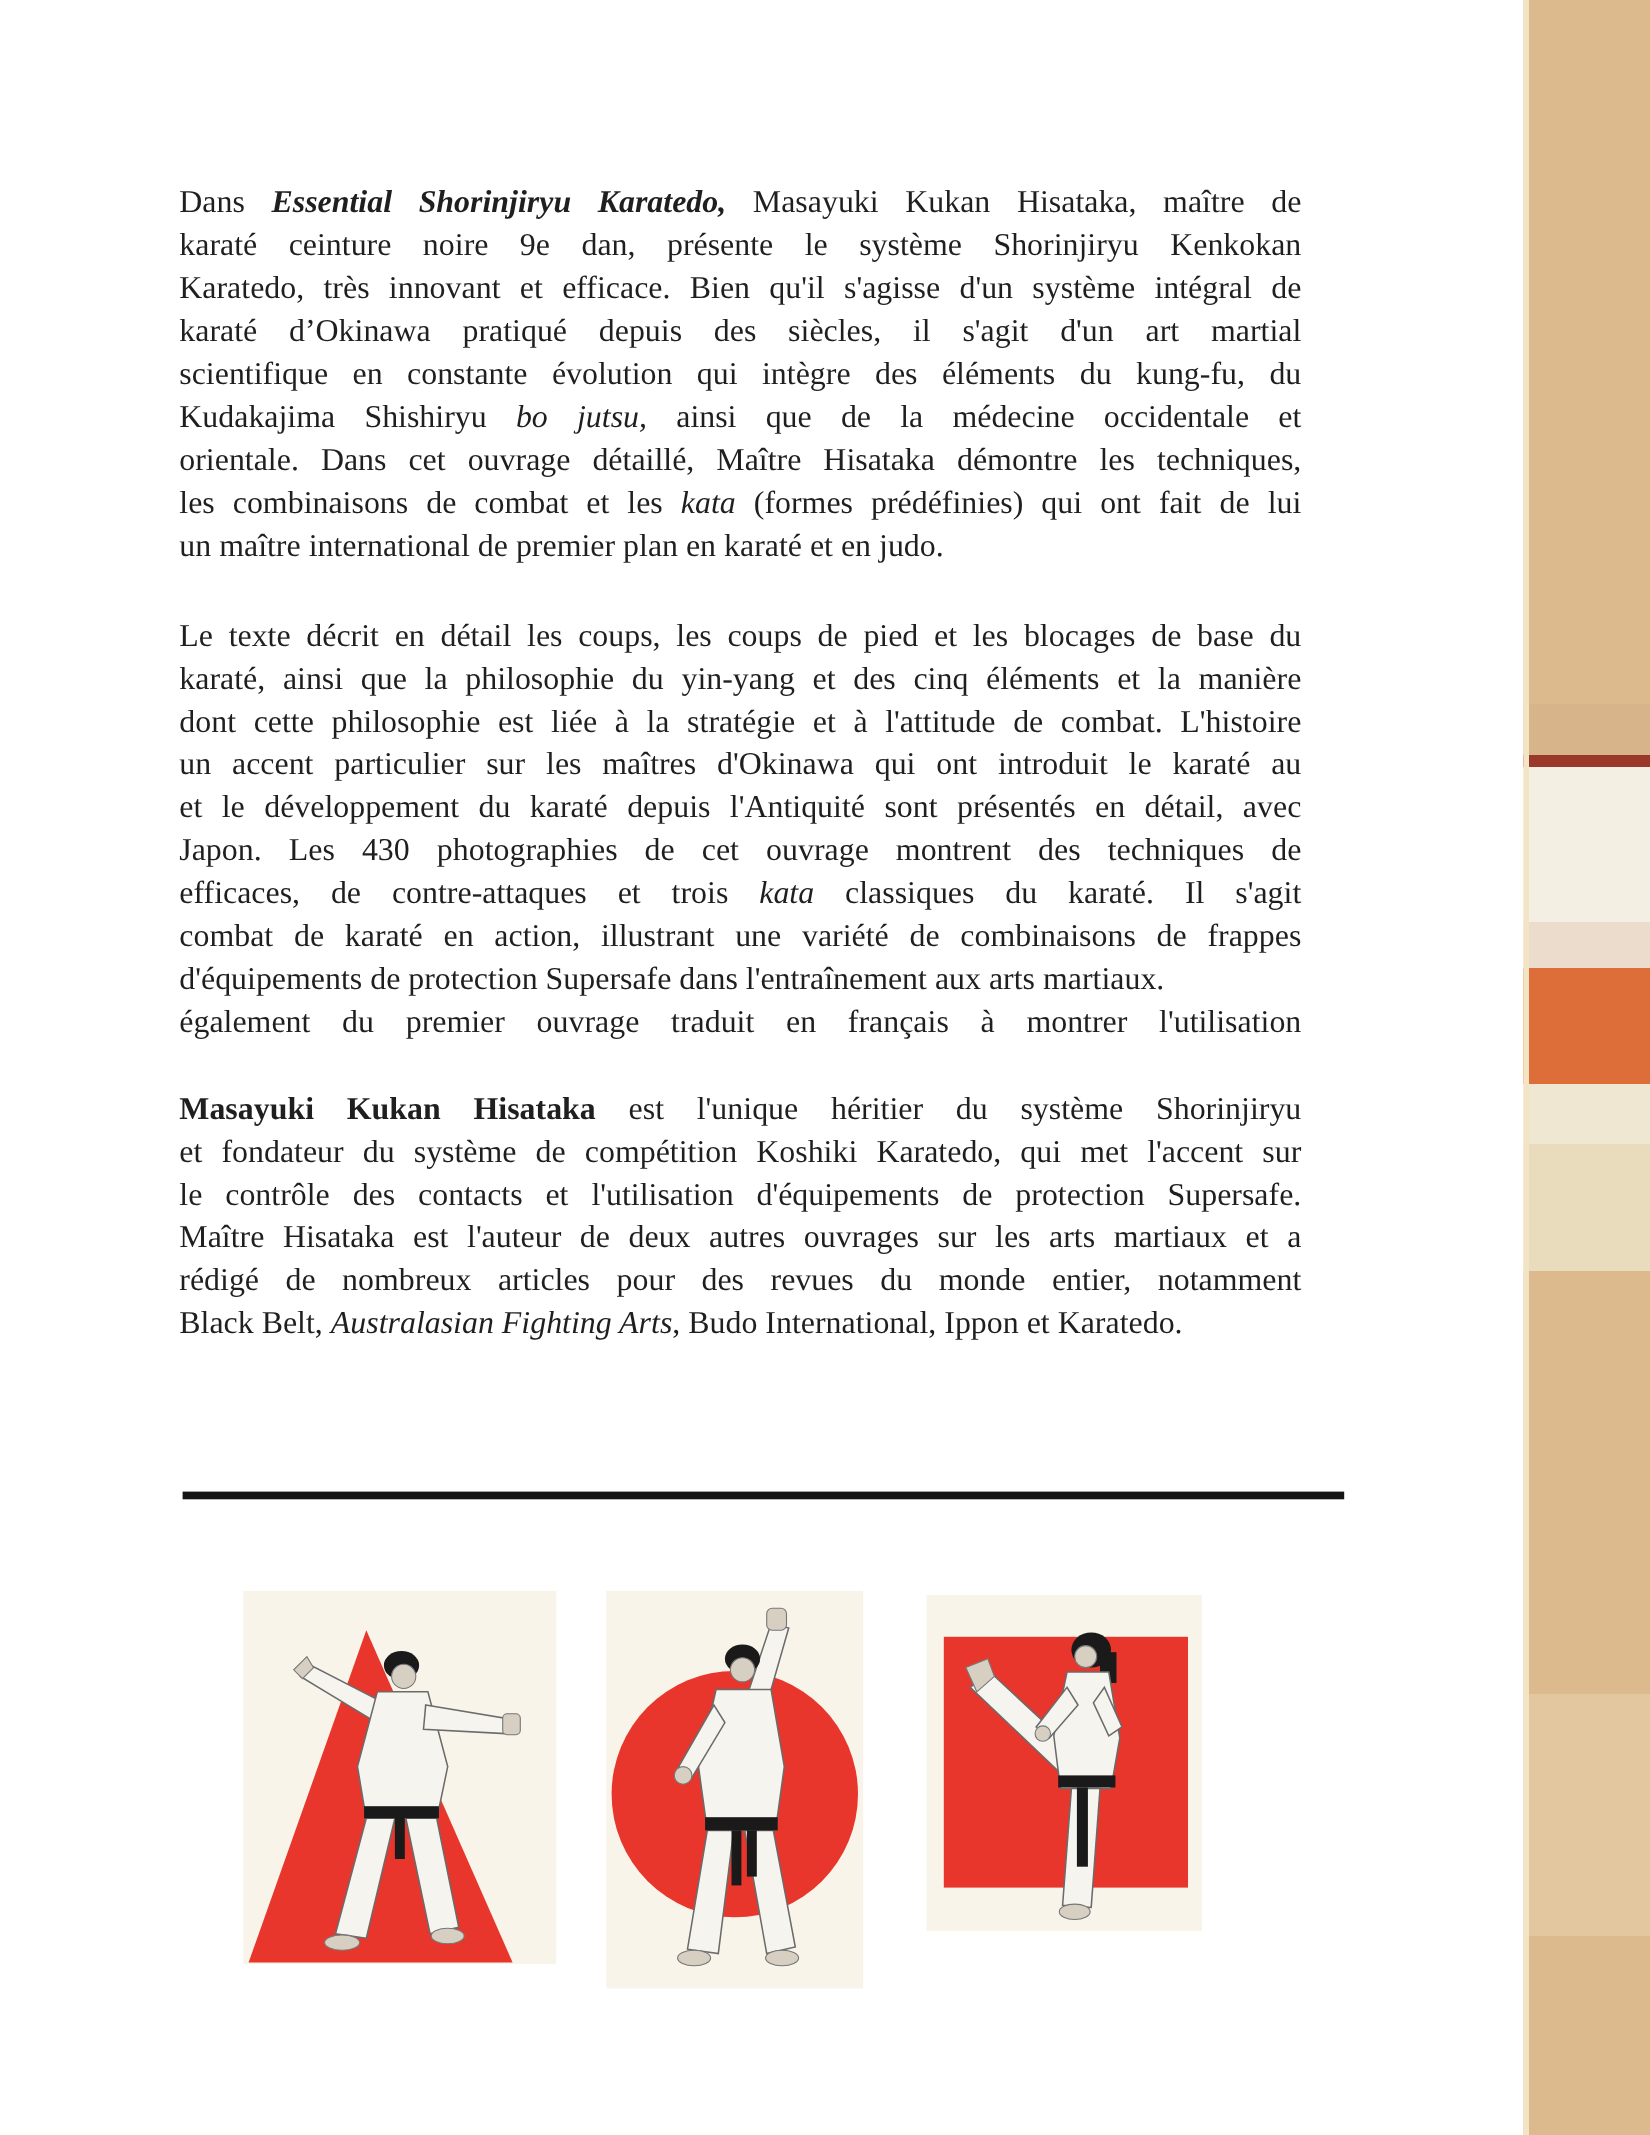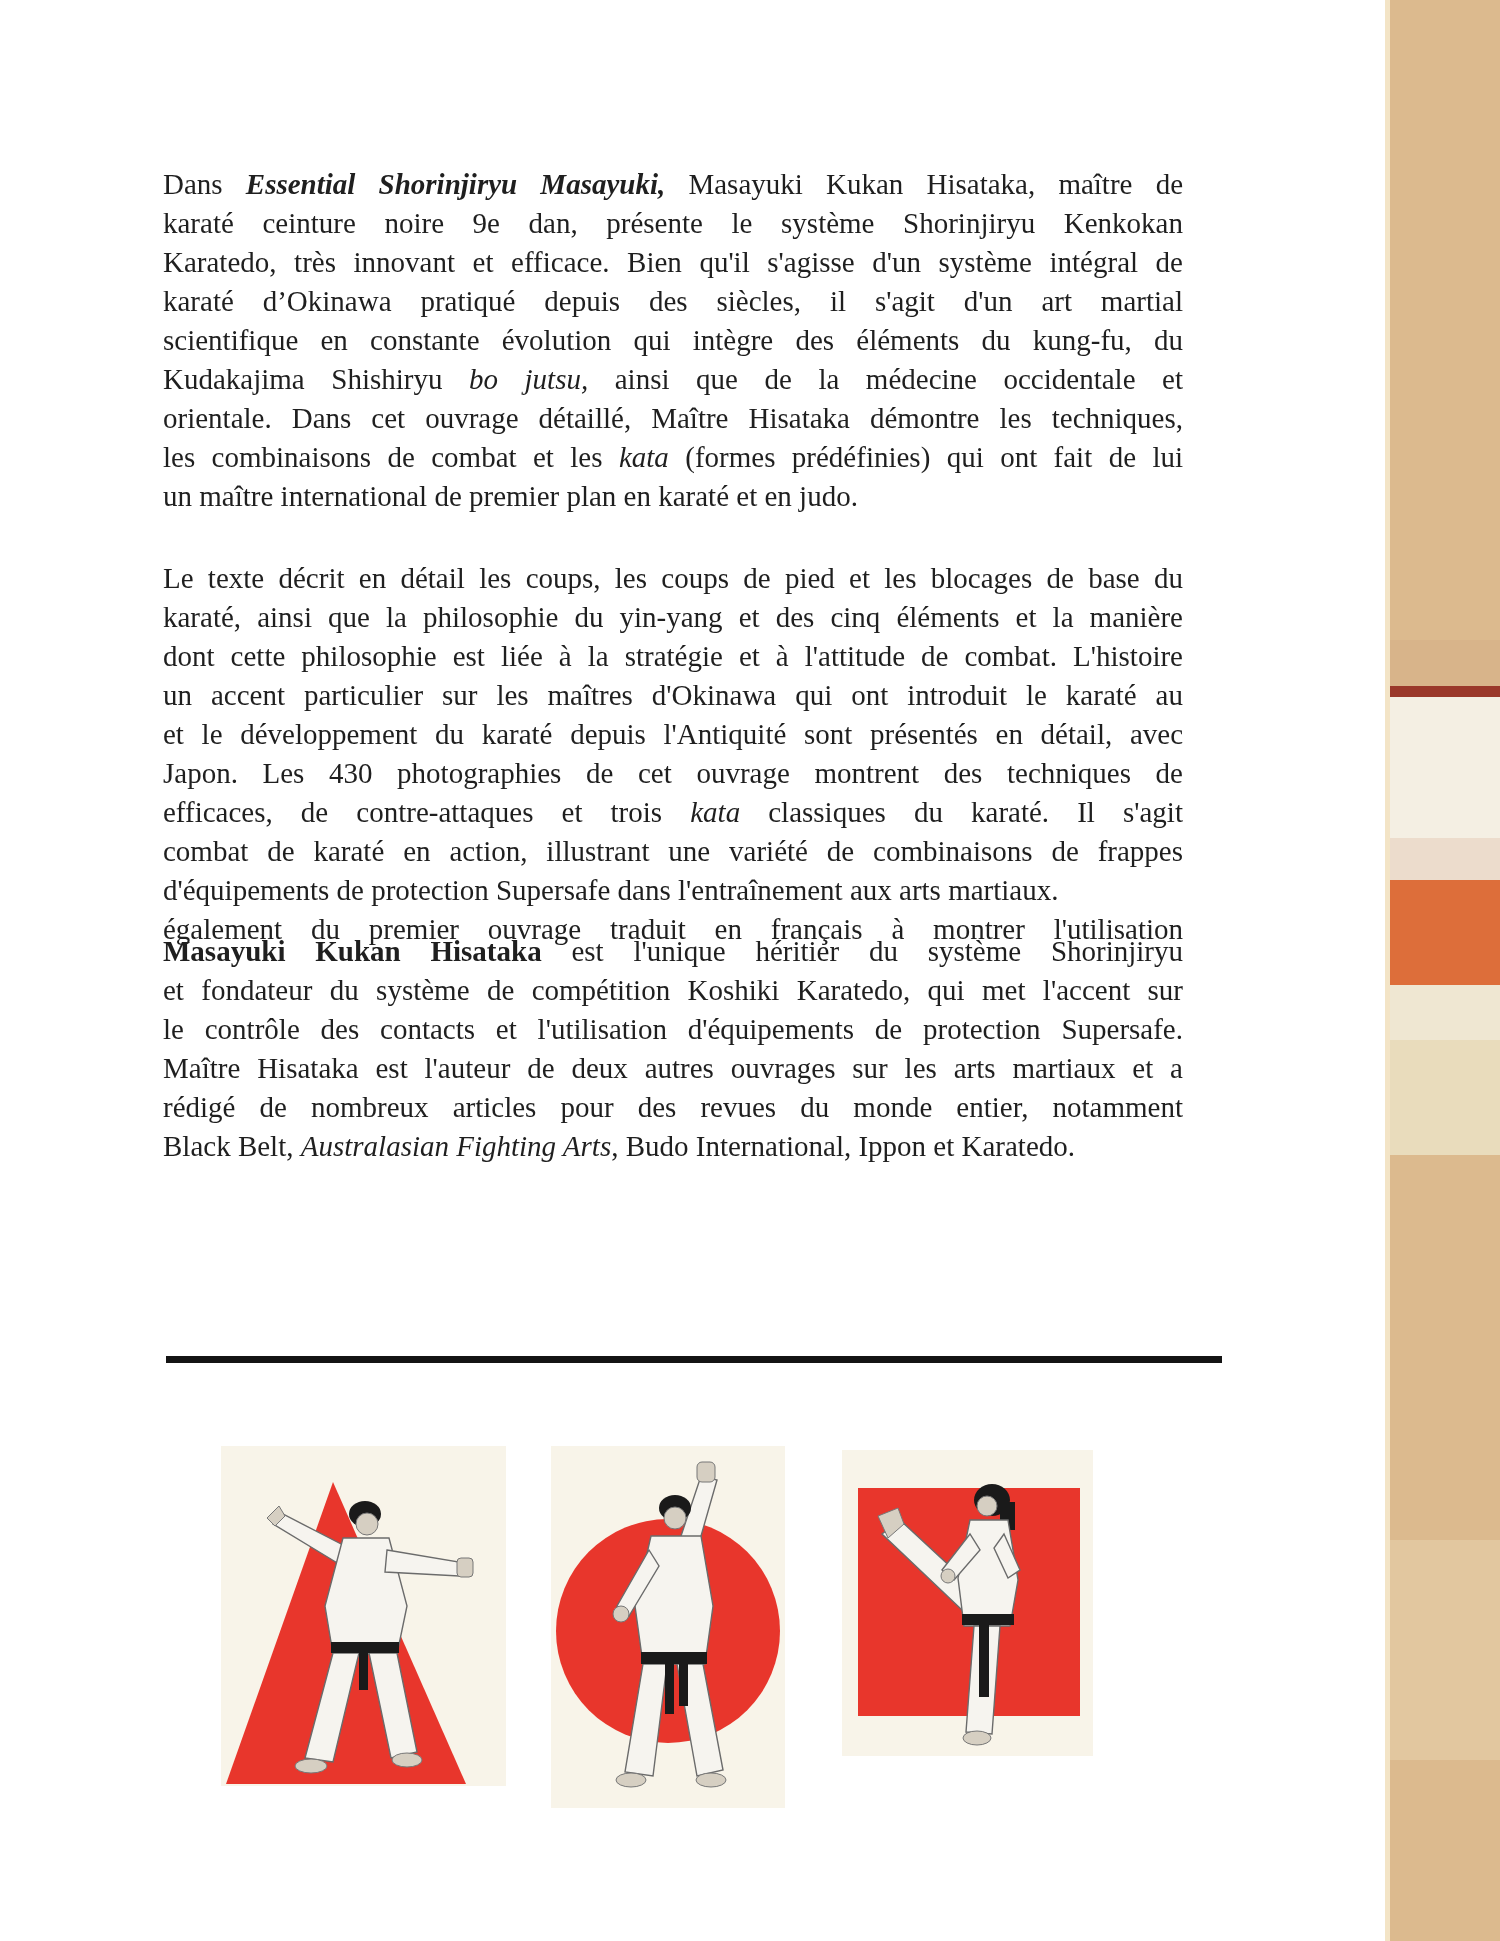--- a/index.html
+++ b/index.html
@@ -8,21 +8,21 @@
         font-family:"Liberation Serif", serif;color:var(--text,#1f1f1f);}
   .para{position:absolute;left:163px;width:1020px;font-size:29px;line-height:39px;}
   .line{text-align:justify;text-align-last:justify;white-space:nowrap;}
   .line.last{text-align-last:left;}
   .seg-n{font-style:normal;font-weight:normal;}
   .seg-i{font-style:italic;}
   .seg-b{font-weight:bold;}
   .seg-bi{font-weight:bold;font-style:italic;}
   #para-1{top:165px;}
   #para-2{top:559px;}
-  #para-3{top:932px;}
+  #para-3{top:989px;}
   .divider{position:absolute;left:166px;top:1356px;width:1056px;height:7px;background:var(--divider,#141414);}
   .photo{position:absolute;overflow:hidden;}
   #photo-1{left:221px;top:1446px;width:285px;height:340px;}
   #photo-2{left:551px;top:1446px;width:234px;height:362px;}
   #photo-3{left:842px;top:1450px;width:251px;height:306px;}
   .photo svg{display:block;width:100%;height:100%;}
   .photo-bg{fill:var(--photo-cream,#f8f4e9);}
   .redshape{fill:var(--accent-red,#e8362c);}
   .gi{fill:var(--gi,#f6f4ef);stroke:var(--gi-outline,#6b6b6b);stroke-width:1.4;}
   .skin{fill:var(--skin,#d6cfc2);stroke:#777;stroke-width:1;}
@@ -43,21 +43,21 @@
         var(--strip-tan,#dcba8e) 1155px 1540px,
         var(--strip-tan-light,#e2c79f) 1540px 1760px,
         var(--strip-tan,#dcba8e) 1760px 1941px);}
 </style>
 </head>
 <body>
 
 <div id="page">
 
   <div id="para-1" class="para">
-      <div class="line"><span class="seg-n">Dans </span><span class="seg-bi">Essential Shorinjiryu Masayuki,</span><span class="seg-n"> Masayuki Kukan Hisataka, maître de</span></div>
+      <div class="line"><span class="seg-n">Dans </span><span class="seg-bi">Essential Shorinjiryu Karatedo,</span><span class="seg-n"> Masayuki Kukan Hisataka, maître de</span></div>
       <div class="line"><span class="seg-n">karaté ceinture noire 9e dan, présente le système Shorinjiryu Kenkokan</span></div>
       <div class="line"><span class="seg-n">Karatedo, très innovant et efficace. Bien qu'il s'agisse d'un système intégral de</span></div>
       <div class="line"><span class="seg-n">karaté d’Okinawa pratiqué depuis des siècles, il s'agit d'un art martial</span></div>
       <div class="line"><span class="seg-n">scientifique en constante évolution qui intègre des éléments du kung-fu, du</span></div>
       <div class="line"><span class="seg-n">Kudakajima Shishiryu </span><span class="seg-i">bo jutsu,</span><span class="seg-n"> ainsi que de la médecine occidentale et</span></div>
       <div class="line"><span class="seg-n">orientale. Dans cet ouvrage détaillé, Maître Hisataka démontre les techniques,</span></div>
       <div class="line"><span class="seg-n">les combinaisons de combat et les </span><span class="seg-i">kata</span><span class="seg-n"> (formes prédéfinies) qui ont fait de lui</span></div>
       <div class="line last"><span class="seg-n">un maître international de premier plan en karaté et en judo.</span></div>
     </div>
   <div id="para-2" class="para">

